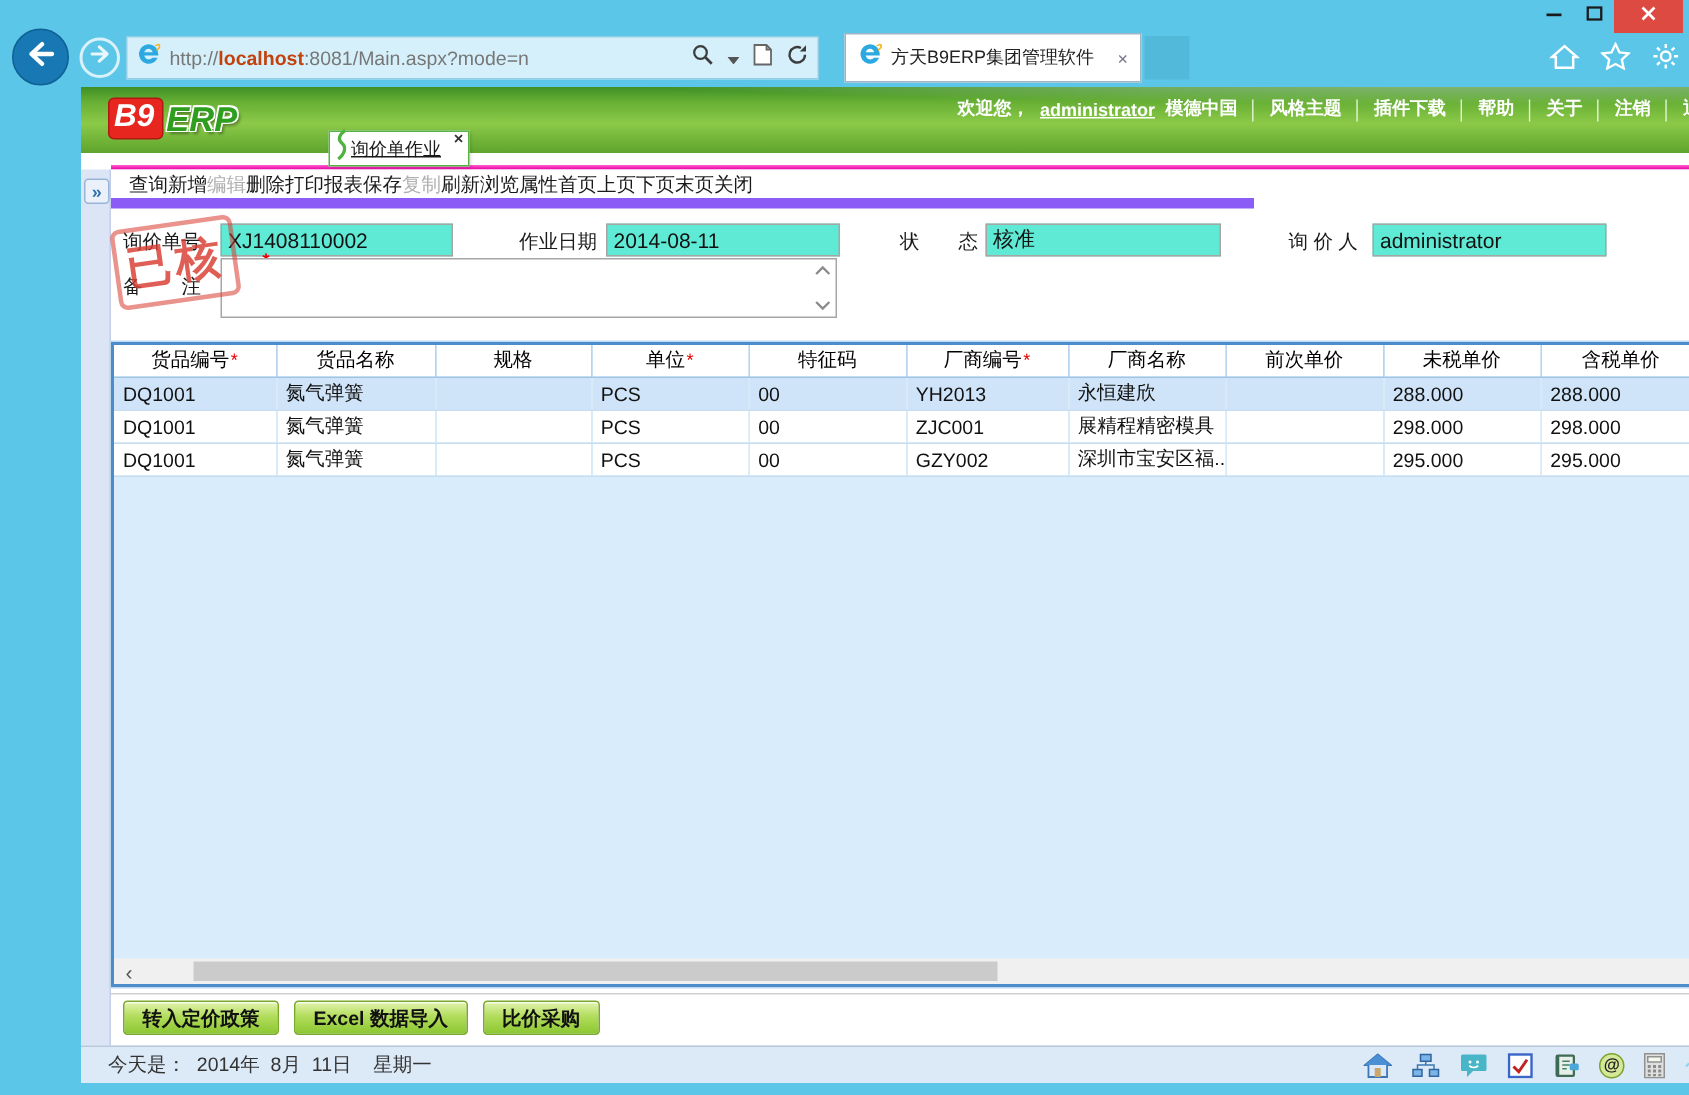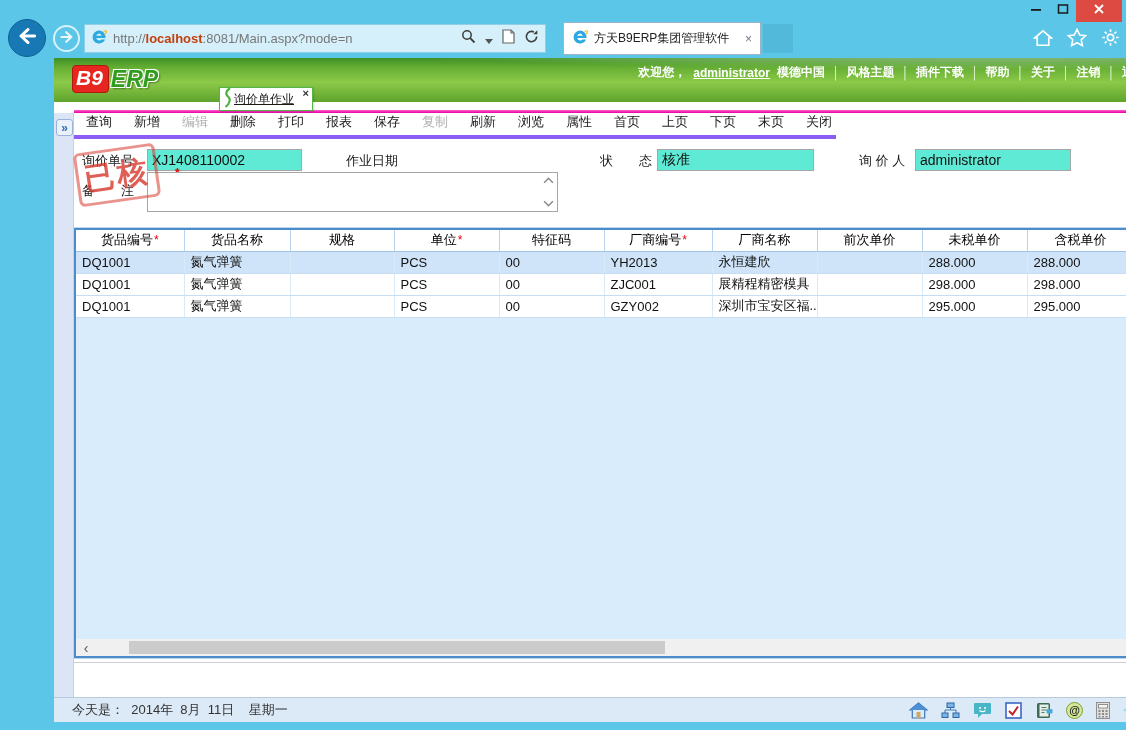--- a/index.html
+++ b/index.html
@@ -54,22 +54,22 @@
   .magenta-line { position:absolute; left:20px; top:52px; width:1080px; height:3px;
                   background:linear-gradient(180deg,#ff5fd0,#e800a2); }
 
   .side-strip { position:absolute; left:0; top:55px; width:20px; height:584px; background:#dbe5f5;
                 border-right:1px solid #c3cfe8; }
   .expand-btn { position:absolute; left:2px; top:61px; width:17px; height:17px; background:#eaf1fb;
                 border:1px solid #9ab4d8; border-radius:3px; font-size:12px; font-weight:bold; color:#2f6fae;
                 display:flex; align-items:center; justify-content:center; line-height:1; }
 
   .toolbar { position:absolute; left:20px; top:55px; width:1080px; height:26px; background:#fff; }
-  .toolbar-inner { position:absolute; left:0; top:0; width:762px; height:26px; border-bottom:4px solid #8b5cf6;
-                   display:flex; align-items:flex-start; padding-left:12px; gap:22px; }
+  .toolbar-inner { position:absolute; left:0; top:0; width:762px; height:26px; border-bottom:7px solid #8b5cf6;
+                   display:flex; align-items:flex-end; padding-left:12px; }
   .tb-item { font-size:13px; color:#1a1a1a; white-space:nowrap; cursor:pointer; }
   .tb-item.disabled { color:#b0b0b0; cursor:default; }
 
   
   .flabel { position:absolute; font-size:13px; color:#1a1a1a; white-space:nowrap; }
   .finput { position:absolute; height:22px; border:1px solid #a6a6a6; background:#5eead4; font-size:14px;
             padding:0 4px; font-family:inherit; color:#111; }
   .req-mark { position:absolute; color:#e00; font-size:12px; font-weight:bold; }
   .ftextarea { position:absolute; left:93px; top:114px; width:411px; height:40px; border:1px solid #a6a6a6;
                background:#fff; }
@@ -246,20 +246,21 @@
           <span class="tb-item">末页</span>
           <span class="tb-item">关闭</span>
         </div>
     </div>
 
     <span class="flabel" style="left:28px; top:94px;">询价单号</span>
     <input class="finput" style="left: 93px; top: 91px; width: 155px;" value="XJ1408110002">
     <span class="req-mark" style="left:121px; top:108px;">*</span>
 
     <span class="flabel" style="left:292px; top:94px;">作业日期</span>
+    <input class="finput" style="left: 350px; top: 91px; width: 156px;" value="2014-08-11">
 
     <span class="flabel" style="left:546px; top:94px;">状　　态</span>
     <input class="finput" style="left: 603px; top: 91px; width: 157px;" value="核准">
 
     <span class="flabel" style="left:805px; top:94px;">询 价 人</span>
     <input class="finput" style="left: 861px; top: 91px; width: 156px;" value="administrator">
 
     <span class="flabel" style="left:28px; top:124px;">备　　注</span>
     <div class="ftextarea">
       <span class="ta-chev" style="top:4px;">
@@ -349,20 +350,25 @@
           </tbody>
       </table>
       <div class="hscroll">
         <span class="hs-arrow" style="left:2px;">‹</span>
         <span class="hs-arrow" style="right:2px;">›</span>
         <div class="hs-thumb"></div>
       </div>
     </div>
 
     <div class="footer-sep"></div>
+    <div class="footer-buttons">
+        <button class="fbtn">转入定价政策</button>
+        <button class="fbtn">Excel 数据导入</button>
+        <button class="fbtn">比价采购</button>
+      </div>
 
     <div class="statusbar">
       <span class="today">今天是：  2014年  8月  11日    星期一</span>
       <div class="status-icons">
           <span>
             <svg width="19" height="17" viewBox="0 0 19 17">
               <path d="M9.5 1 1 8h2.3v8h12.4V8H18z" fill="#dce9f8" stroke="#3c78b8" stroke-width="1.2"></path>
               <path d="M9.5 1 1 8h17z" fill="#4b8fd4"></path>
               <rect x="7.5" y="10" width="4" height="6" fill="#c9a96a"></rect>
             </svg>

